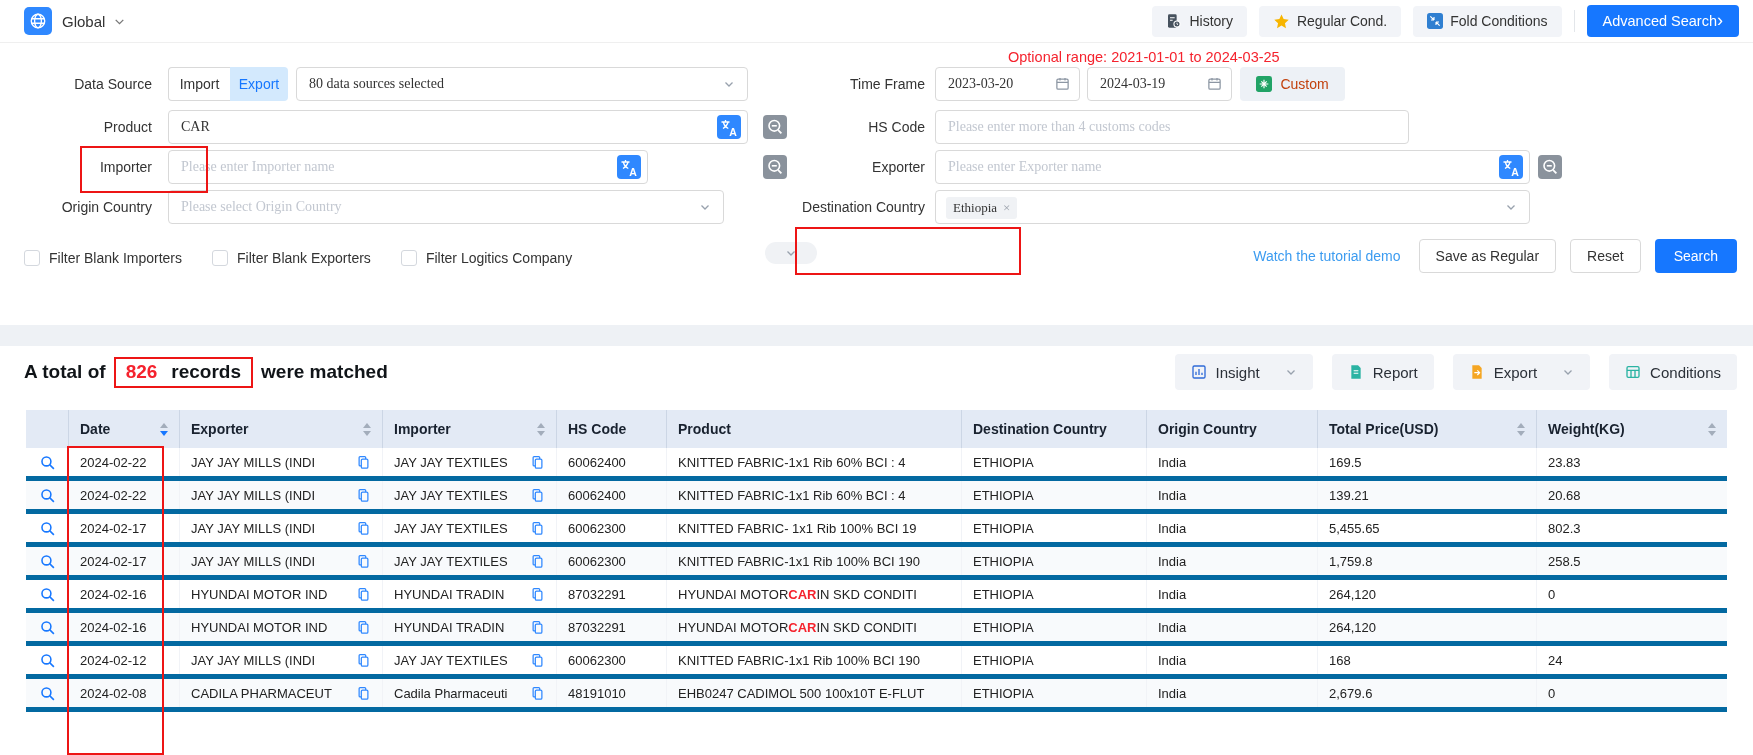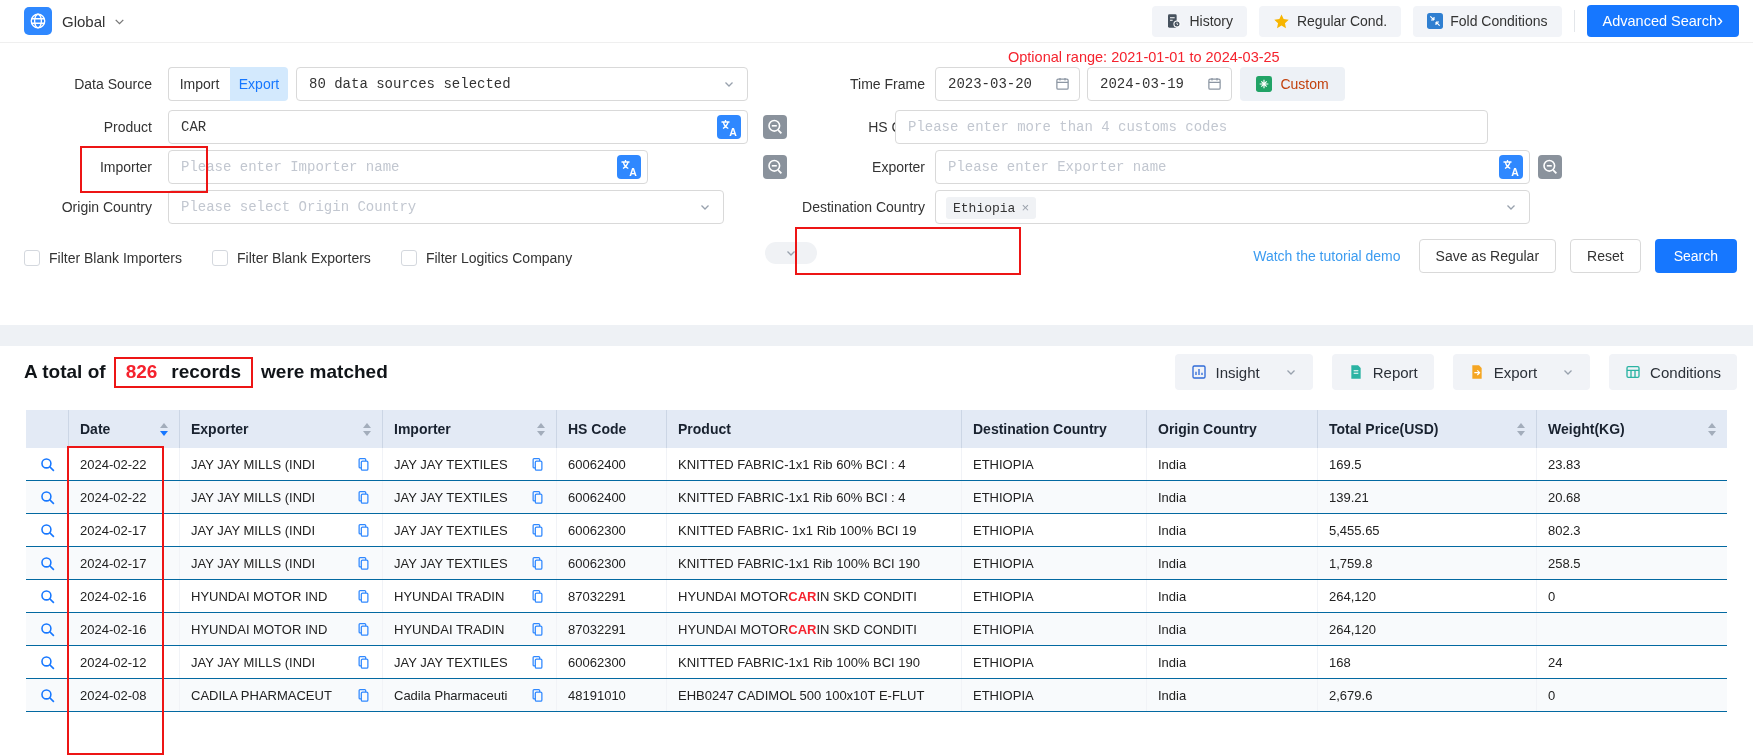--- a/index.html
+++ b/index.html
@@ -17,21 +17,21 @@
   .tb-divider { width:1px; height:22px; background:#e3e6ea; }
   .btn-primary { background:#1677ff; color:#fff; border:none; border-radius:4px; height:32px; display:inline-flex; align-items:center; gap:0; padding:0 16px; font-size:14.5px; cursor:pointer; white-space:nowrap; }
   .arrow-glyph { font-size:18px; line-height:1; margin-top:-2px; }
   
   .form { position:absolute; top:43px; left:0; right:0; height:282px; background:#fff; }
   .optional-range { position:absolute; left:1008px; top:6px; font-size:14.5px; color:#f5222d; white-space:nowrap; }
   .flabel { position:absolute; font-size:14px; color:#333; line-height:34px; text-align:right; white-space:nowrap; }
   .lbl-l { left:0; width:152px; }
   .lbl-r { left:770px; width:155px; }
   .field { position:absolute; height:34px; }
-  .input, .select { width:100%; height:34px; border:1px solid #d9d9d9; border-radius:4px; background:#fff; font-size:14px; color:#333; padding:12px 12px; font-family:Liberation Mono, monospace; }
+  .input, .select { width:100%; height:34px; border:1px solid #d9d9d9; border-radius:4px; background:#fff; font-size:14px; color:#333; padding:12px 12px; font-family:Liberation Serif, serif; }
   .input::placeholder { color:#c2c7d0; }
   .select { display:flex; align-items:center; cursor:pointer; position:relative; }
   .select .ph { color:#c2c7d0; }
   .select .chev { position:absolute; right:12px; top:10px; }
   .seg { position:absolute; display:flex; height:34px; }
   .seg-import { width:62px; border:1px solid #d9d9d9; border-right:none; border-radius:4px 0 0 4px; background:#fff; font-size:14px; color:#333; cursor:pointer; }
   .seg-export { width:58px; border:none; border-radius:0 4px 4px 0; background:#d3e9fd; font-size:14px; color:#1677ff; cursor:pointer; }
   .icon-in { position:absolute; right:7px; top:5px; width:24px; height:24px; cursor:pointer; }
   .icon-cal { position:absolute; right:10px; top:9px; cursor:pointer; }
   .icon-free { position:absolute; width:24px; height:24px; cursor:pointer; }
@@ -54,21 +54,21 @@
   .records-box { border:2px solid #ed1515; padding:2px 10px 3px; margin:0 8px; display:inline-flex; gap:14px; align-items:baseline; }
   .records-box .count { color:#f5222d; }
   .btn-tool { background:#f1f3f7; border:none; border-radius:4px; height:36px; display:inline-flex; align-items:center; gap:9px; padding:0 16px; font-size:15px; color:#2b3038; cursor:pointer; white-space:nowrap; }
   .tools { display:flex; gap:19px; }
   .chev-ml { margin-left:16px; display:inline-flex; }
   
   .table { position:absolute; top:410px; left:26px; right:26px; bottom:0; }
   .thead { display:flex; height:38px; background:#e3eaf5; align-items:center; font-weight:bold; font-size:14px; color:#19222f; }
   .th { display:flex; align-items:center; height:100%; padding:0 11px; border-right:1px solid #ccd6e5; }
   .th:last-child { border-right:none; }
-  .trow { display:flex; height:33px; align-items:center; border-bottom:1px solid #0369a1; background:#fff; font-size:13px; color:#222; }
+  .trow { display:flex; height:33px; align-items:center; border-bottom:5px solid #0369a1; background:#fff; font-size:13px; color:#222; }
   .trow:nth-child(even) { background:#f8fafc; }
   .td { display:flex; align-items:center; height:100%; padding:0 11px; border-right:1px solid #f1f3f7; overflow:hidden; white-space:nowrap; }
   .td:last-child { border-right:none; }
   .col-icon { flex:0 0 43px; justify-content:center; padding:0; }
   .col-date { flex:0 0 111px; }
   .col-exporter { flex:0 0 203px; }
   .col-importer { flex:0 0 174px; }
   .col-hs { flex:0 0 110px; }
   .col-product { flex:0 0 295px; }
   .col-dest { flex:0 0 185px; }
@@ -207,21 +207,21 @@
   </div>
   <span class="icon-free icon-btn" style="left:763px; top:72px">
       <svg width="24" height="24" viewBox="0 0 24 24">
         <rect width="24" height="24" rx="4" fill="#8a929c"></rect>
         <circle cx="11.3" cy="10.8" r="5.3" fill="none" stroke="#fff" stroke-width="1.6"></circle>
         <path d="M8.8 10.8h5" stroke="#fff" stroke-width="1.6"></path>
         <path d="M15.2 15.2l3.2 3.2" stroke="#fff" stroke-width="1.8"></path>
       </svg>
     </span>
   <div class="flabel lbl-r" style="top:67px">HS Code</div>
-  <div class="field" style="left:895px; top:67px; width:593px">
+  <div class="field" style="left:935px; top:67px; width:474px">
     <input class="input" placeholder="Please enter more than 4 customs codes" style="">
   </div>
 
   <div class="flabel lbl-l" style="top:107px">Importer</div>
   <div class="field" style="left:168px; top:107px; width:480px">
     <input class="input" placeholder="Please enter Importer name" style="">
     <span class="icon-in icon-btn">
         <svg width="24" height="24" viewBox="0 0 24 24">
           <rect width="24" height="24" rx="4" fill="#2f88ff"></rect>
           <path d="M4.5 7h8M8.5 5v2M6 13.5c2-1.2 4.5-4 5-6.5M6.5 7.5c.6 2.6 2.6 5 4.8 6" stroke="#fff" stroke-width="1.3" fill="none"></path>

